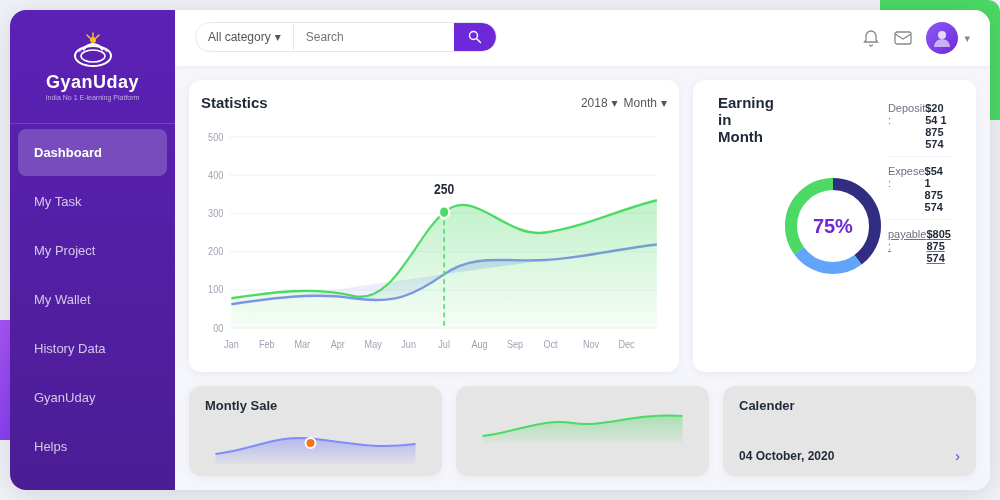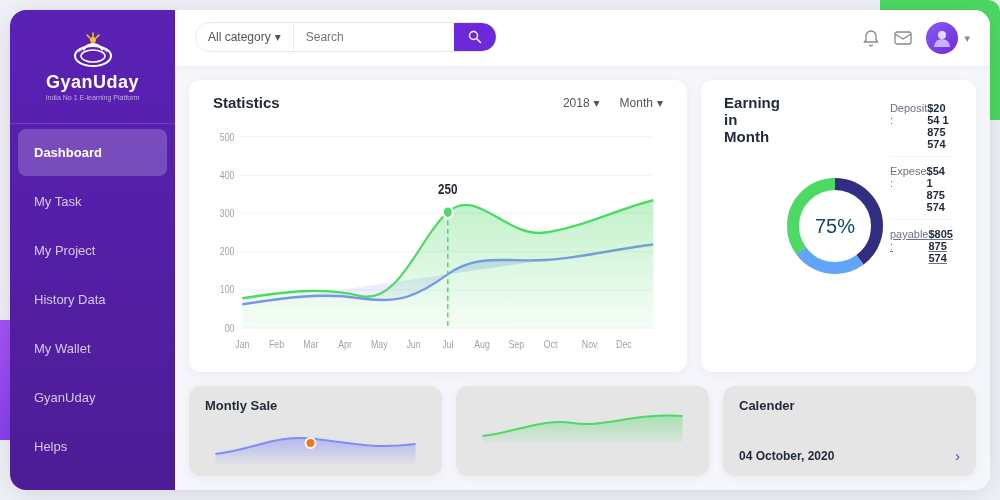--- a/index.html
+++ b/index.html
@@ -231,41 +231,41 @@
       display: flex;
       gap: 14px;
       flex: 1;
       min-height: 0;
     }
 
     
     .stats-card {
       background: white;
       border-radius: 12px;
-      padding: 14px 24px;
+      padding: 14px 12px;
       flex: 2;
       display: flex;
       flex-direction: column;
       box-shadow: 0 2px 8px rgba(0,0,0,0.05);
       min-width: 0;
     }
     .card-header {
       display: flex;
       align-items: center;
       justify-content: space-between;
       margin-bottom: 8px;
     }
     .card-title {
       font-size: 15px;
       font-weight: 700;
       color: #1f2937;
     }
     .card-controls {
       display: flex;
-      gap: 20px;
+      gap: 6px;
     }
     .control-btn {
       display: flex;
       align-items: center;
       gap: 4px;
       font-size: 12px;
       color: #555;
       cursor: pointer;
       background: none;
       border: none;
@@ -303,22 +303,22 @@
     .donut-svg {
       width: 110px;
       height: 110px;
     }
     .donut-label {
       position: absolute;
       text-align: center;
     }
     .donut-pct {
       font-size: 20px;
-      font-weight: 400;
-      color: #0c4a6e;
+      font-weight: 700;
+      color: #6d28d9;
     }
 
     .earning-stats {
       display: flex;
       flex-direction: column;
       gap: 8px;
       margin-top: 8px;
     }
     .earning-row {
       display: flex;
@@ -406,22 +406,22 @@
         <circle cx="24" cy="10" r="3" fill="#fbbf24"></circle>
         <path d="M24 7 L24 3 M21 8 L18 5 M27 8 L30 5" stroke="#fbbf24" stroke-width="1.5" stroke-linecap="round"></path>
       </svg>
       <span class="logo-title">GyanUday</span>
       <span class="logo-subtitle">India No 1 E-learning Platform</span>
     </div>
     <div class="sidebar-nav">
       <div class="sidebar-item active">Dashboard</div>
       <div class="sidebar-item">My Task</div>
       <div class="sidebar-item">My Project</div>
+      <div class="sidebar-item">My Wallet</div>
       <div class="sidebar-item">History Data</div>
-      <div class="sidebar-item">My Wallet</div>
       <div class="sidebar-item">GyanUday</div>
       <div class="sidebar-item">Helps</div>
     </div>
   </nav>
 
   <div class="main-content">
 
     <header class="header">
       <div class="search-category">
         <button class="category-btn">

